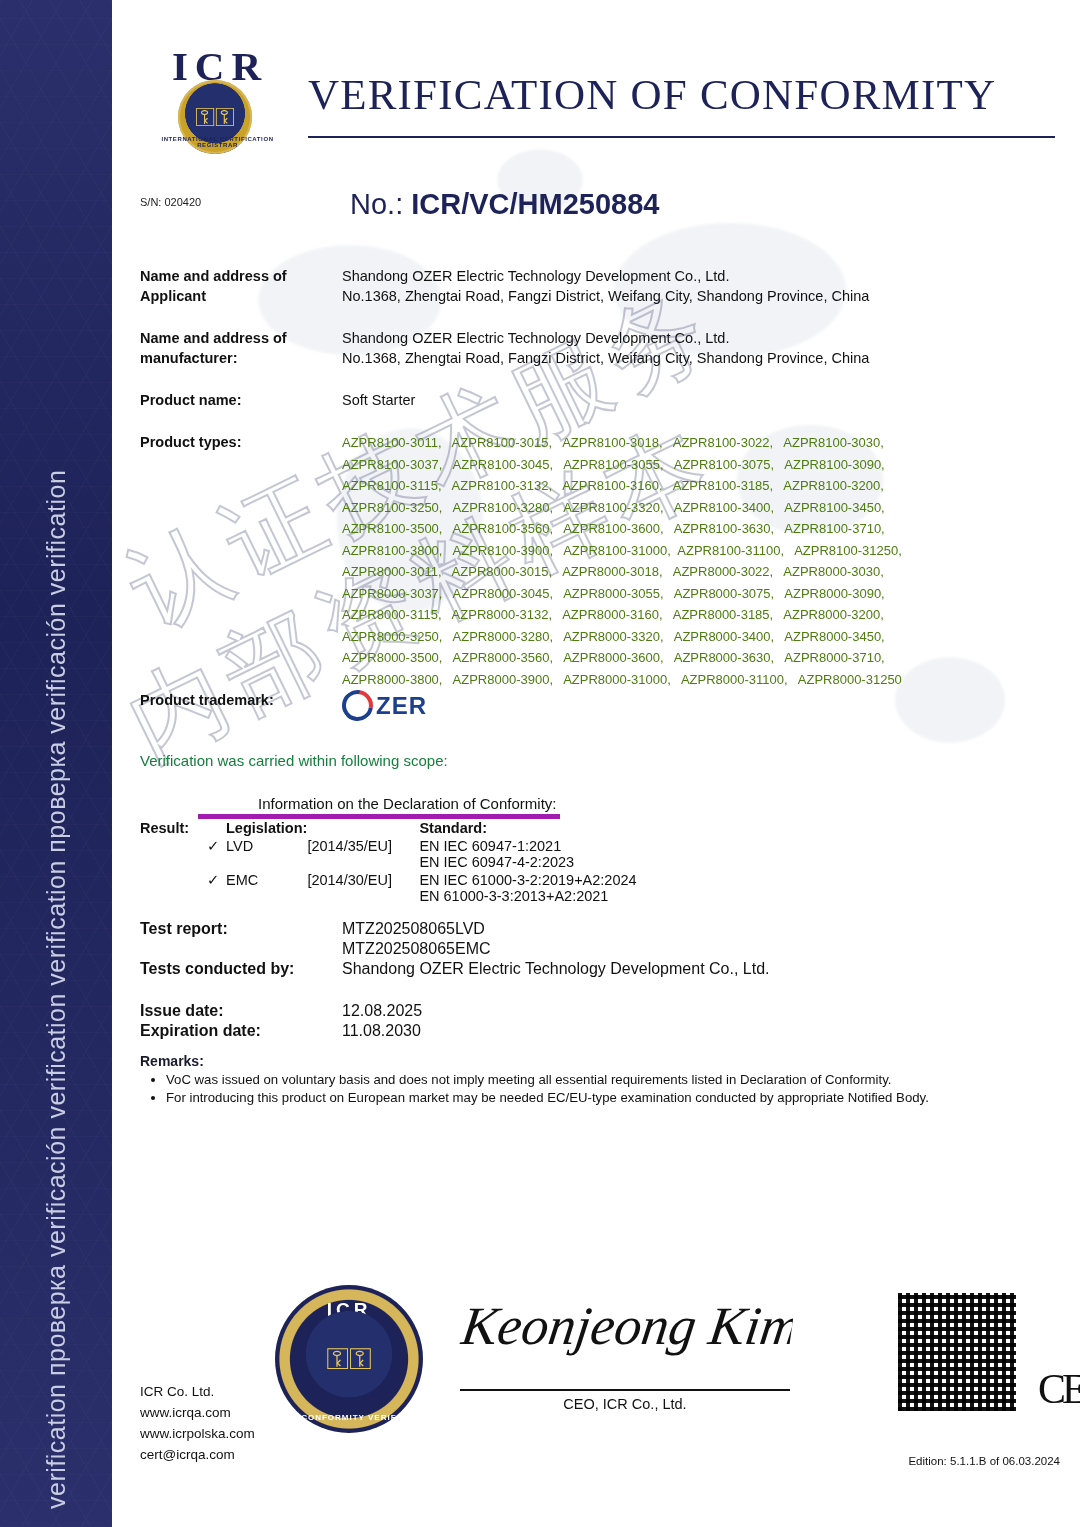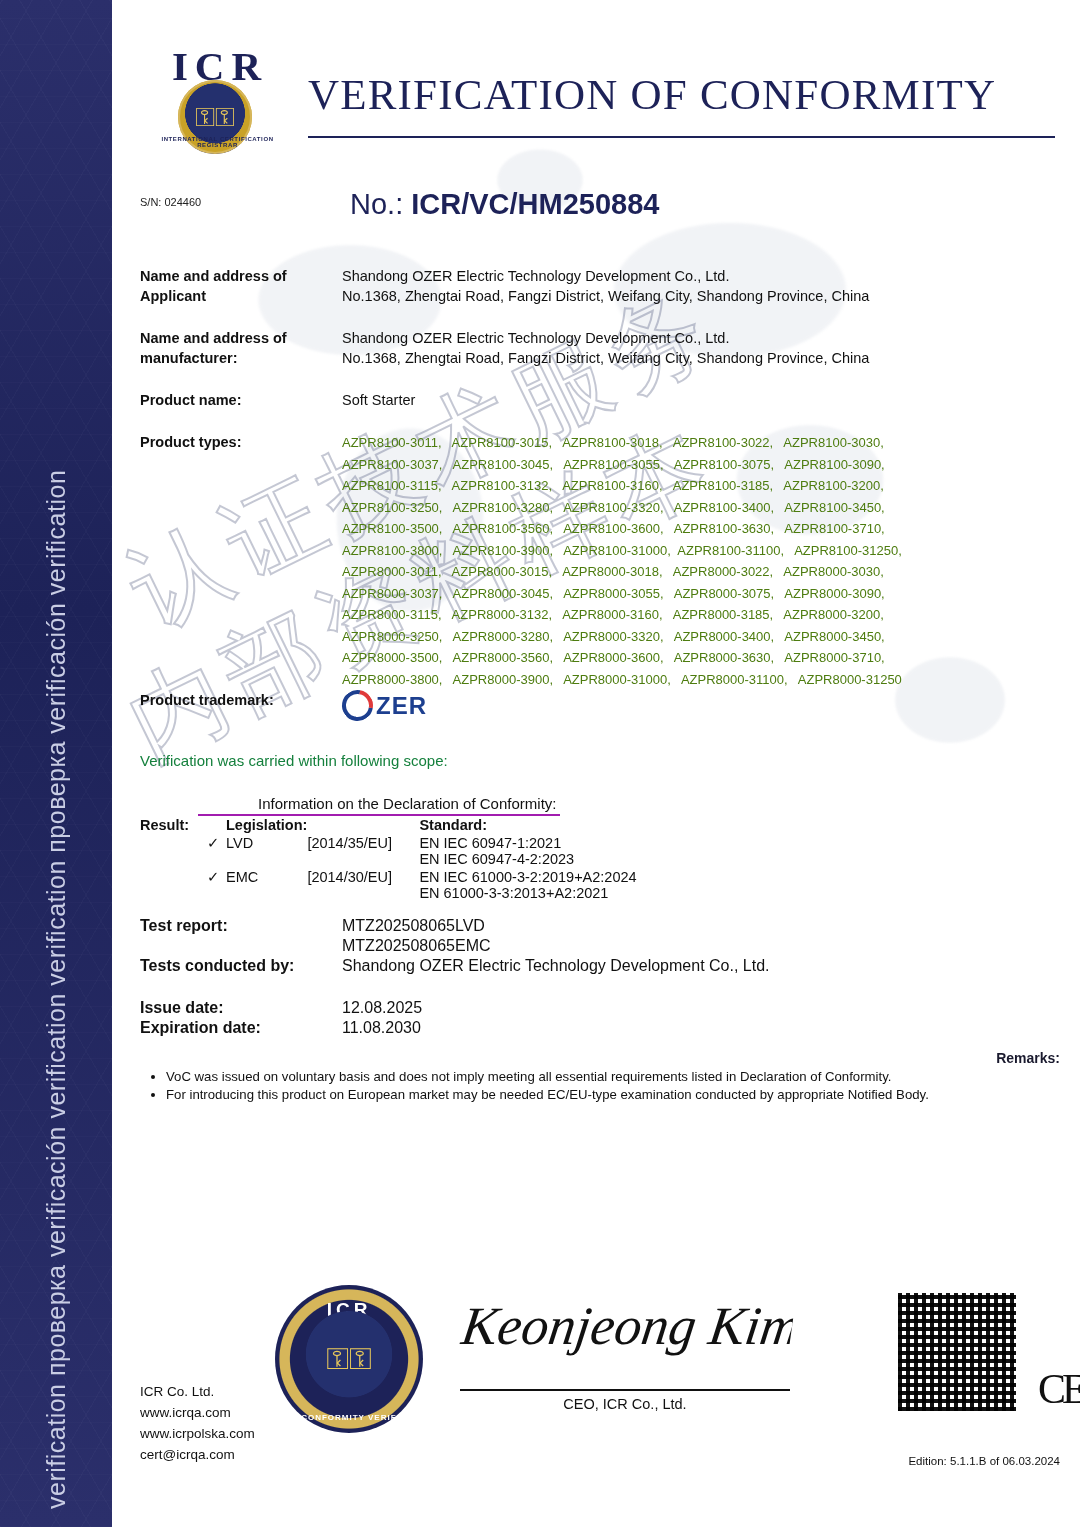--- a/index.html
+++ b/index.html
@@ -121,35 +121,35 @@
     display:inline-block;width:23px;height:23px;border-radius:50%;
     border:4px solid #1d3f8f;border-right-color:#e03a3a;
     transform:rotate(-35deg);
   }
   .scope-line{margin-top:26px;font-size:15px;color:#15803d;}
   
   .decl{
     position:relative;margin-top:26px;
   }
   .decl-title{
-    font-size:15px;color:#111;border-bottom:2px solid #a21caf;display:inline-block;
+    font-size:15px;color:#111;border-bottom:5px solid #a21caf;display:inline-block;
     padding:0 4px 2px 60px;margin-left:58px;
   }
   .decl-table{border-collapse:collapse;}
   .decl-table td{padding:1px 0;font-size:14.5px;color:#111;vertical-align:top;}
   .decl-table td.h{font-weight:bold;}
   .c-result{width:60px;}
   .c-check{width:26px;text-align:center;font-size:14px;}
   .c-leg{width:52px;}
   .c-dir{width:112px;}
   .c-std{}
   .para{margin-top:16px;font-size:14.5px;line-height:20px;color:#111;}
   table.fields2{border-collapse:collapse;width:920px;margin-top:14px;}
   table.fields2 td{vertical-align:top;padding:0;font-size:16px;line-height:20px;}
-  .remarks-h{font-weight:bold;font-size:14px;margin-top:12px;text-align:right;}
+  .remarks-h{font-weight:bold;font-size:14px;margin-top:12px;}
   ul.remarks{margin:2px 0 0 0;padding-left:26px;}
   ul.remarks li{font-size:13.2px;line-height:18px;color:#111;}
   
   #footer{position:absolute;left:140px;top:1285px;width:920px;height:230px;}
   #footer-seal{
     position:absolute;left:135px;top:0;width:148px;height:148px;border-radius:50%;
     background:radial-gradient(circle at 50% 50%,#ffffff 0 34%,#1d2258 35% 56%,#d6b65a 57% 66%,#1d2258 67% 86%,#d6b65a 87% 100%);
   }
   #footer-seal .inner{
     position:absolute;left:26px;top:26px;width:96px;height:96px;border-radius:50%;
@@ -227,21 +227,21 @@
     <div id="header-rule"></div>
   </div>
 
   <div id="cn-watermark">
     <div>认证技术服务</div>
     <div class="l2">内部资料样本</div>
   </div>
 
   <div id="content">
 
-    <div class="sn">S/N: 024460</div>
+    <div class="sn">S/N: 020420</div>
 
     <div class="docno">
       <span class="lbl">No.: </span><span class="val">ICR/VC/HM250884</span>
     </div>
 
     <table class="fields">
       <tbody>
           <tr>
         <td class="lbl-cell">
           <div>Name and address of</div>

